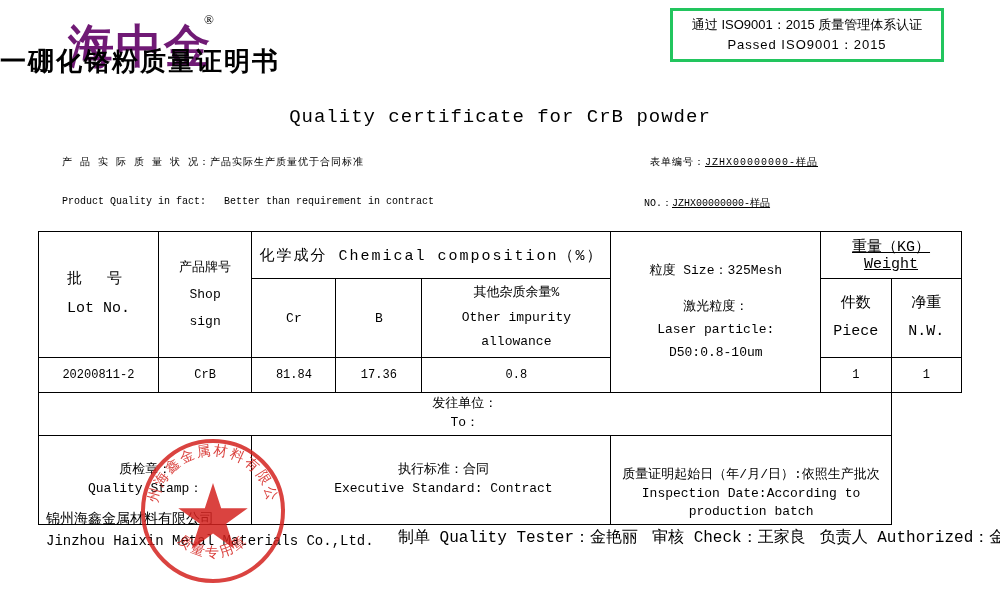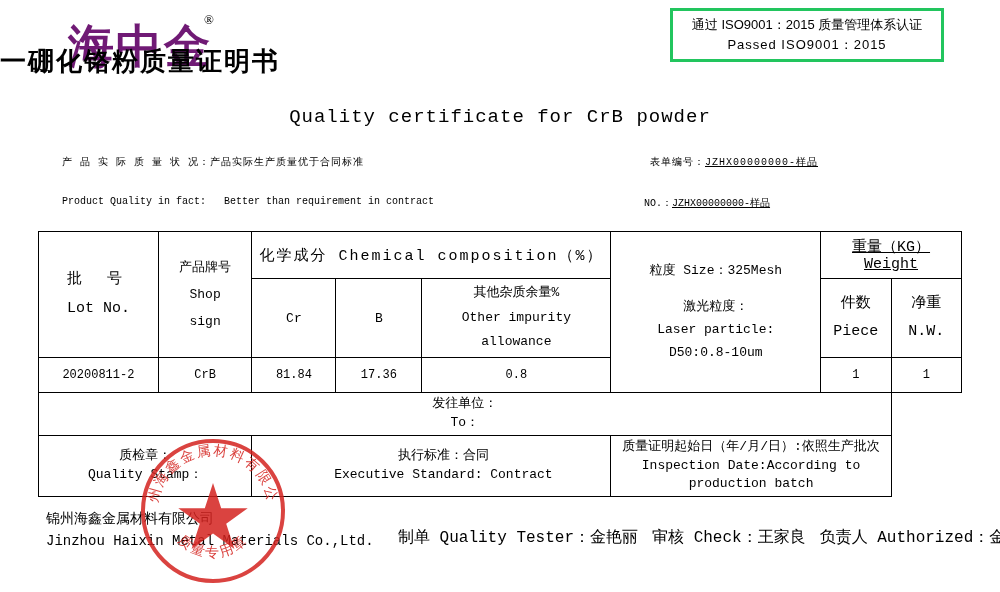--- a/index.html
+++ b/index.html
@@ -254,21 +254,21 @@
             <div>Quality Stamp：</div>
           </div>
         </td>
         <td colspan="3" class="lft">
           <div style="line-height:1.45;padding-left:24px;">
             <div>执行标准：合同</div>
             <div>Executive Standard:   Contract</div>
           </div>
         </td>
         <td colspan="2" class="lft">
-          <div style="line-height:1.45;">
+          <div style="line-height:1.45;margin-top:28px;">
             <div>质量证明起始日（年/月/日）:依照生产批次</div>
             <div>Inspection Date:According to production batch</div>
           </div>
         </td>
       </tr>
     </tbody>
       </table>
   </div>
 
   <div class="footer">

